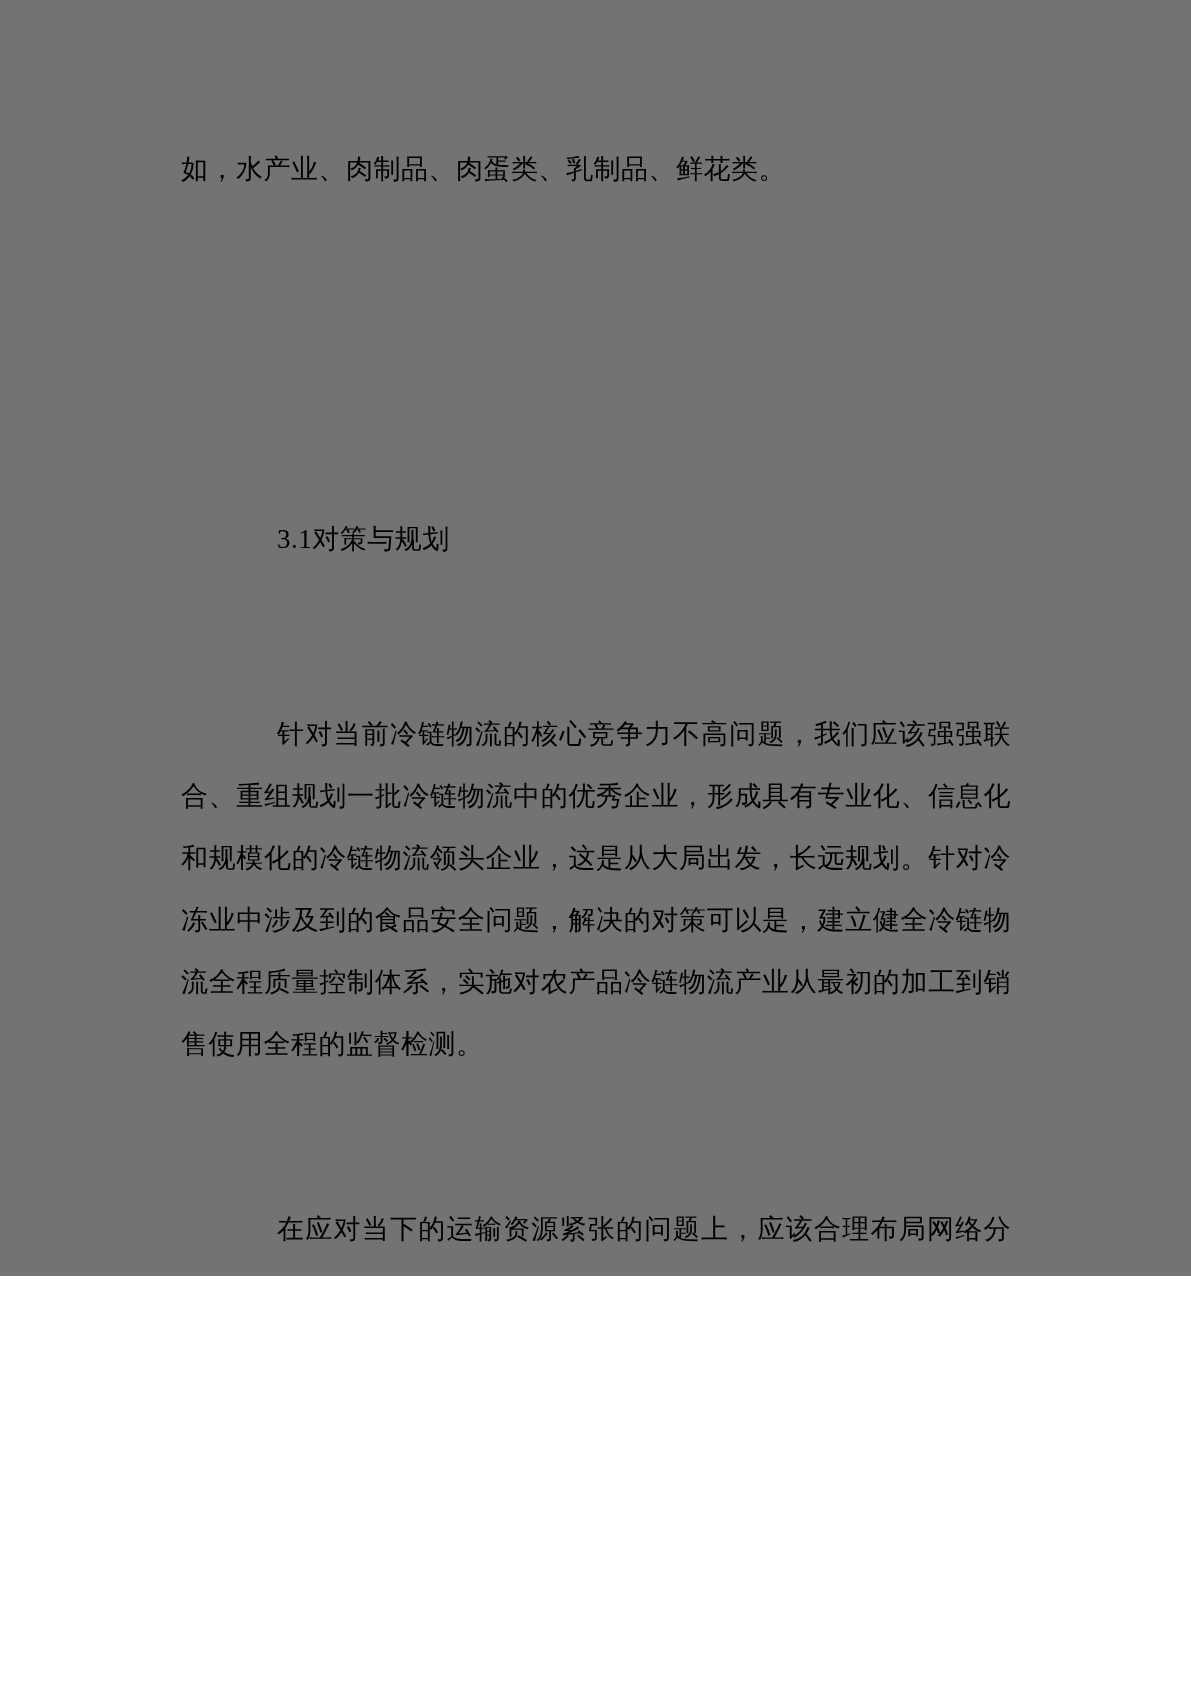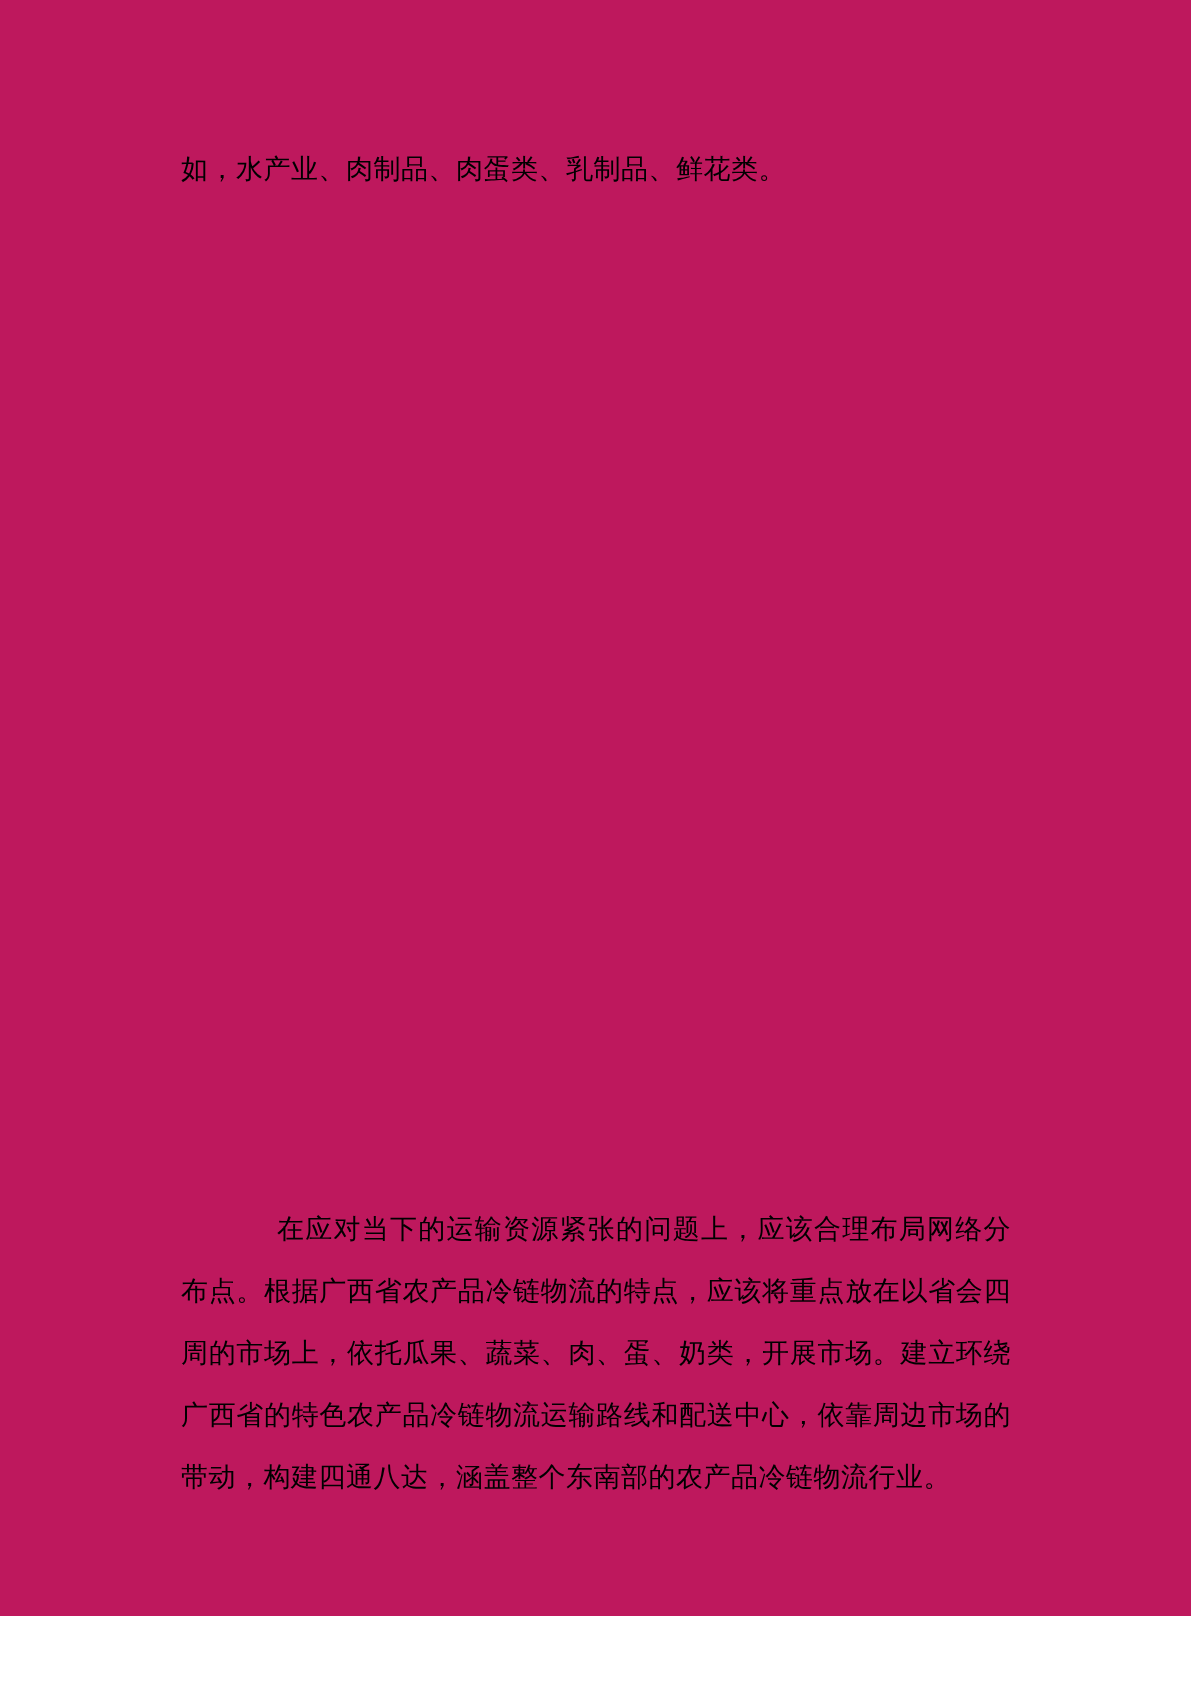--- a/index.html
+++ b/index.html
@@ -3,22 +3,22 @@
 <meta charset="utf-8">
 <style>
   html, body {
     margin: 0;
     padding: 0;
     background: #ffffff;
   }
   .page {
     position: relative;
     width: 1191px;
-    height: 1616px;
-    background: #be185d;
+    height: 1276px;
+    background: #737373;
     overflow: hidden;
     font-family: "Liberation Serif", "DejaVu Serif", serif;
     color: #000000;
   }
   .textblock {
     position: absolute;
     left: 181px;
     width: 830px;
     margin: 0;
     font-size: 27px;
@@ -42,17 +42,19 @@
   .pos-paragraph-2 { top: 1198px; }
 </style>
 </head>
 <body>
 
 <div class="page">
 
   <p class="textblock no-indent pos-continuation">如，水产业、肉制品、肉蛋类、乳制品、鲜花类。</p>
 
 
+  <p class="textblock indent pos-subsection-heading">3.1对策与规划</p>
 
+  <p class="textblock indent pos-paragraph-1">针对当前冷链物流的核心竞争力不高问题，我们应该强强联合、重组规划一批冷链物流中的优秀企业，形成具有专业化、信息化和规模化的冷链物流领头企业，这是从大局出发，长远规划。针对冷冻业中涉及到的食品安全问题，解决的对策可以是，建立健全冷链物流全程质量控制体系，实施对农产品冷链物流产业从最初的加工到销售使用全程的监督检测。</p>
 
   <p class="textblock indent pos-paragraph-2">在应对当下的运输资源紧张的问题上，应该合理布局网络分布点。根据广西省农产品冷链物流的特点，应该将重点放在以省会四周的市场上，依托瓜果、蔬菜、肉、蛋、奶类，开展市场。建立环绕广西省的特色农产品冷链物流运输路线和配送中心，依靠周边市场的带动，构建四通八达，涵盖整个东南部的农产品冷链物流行业。</p>
 
 </div>
 
 </body></html>

